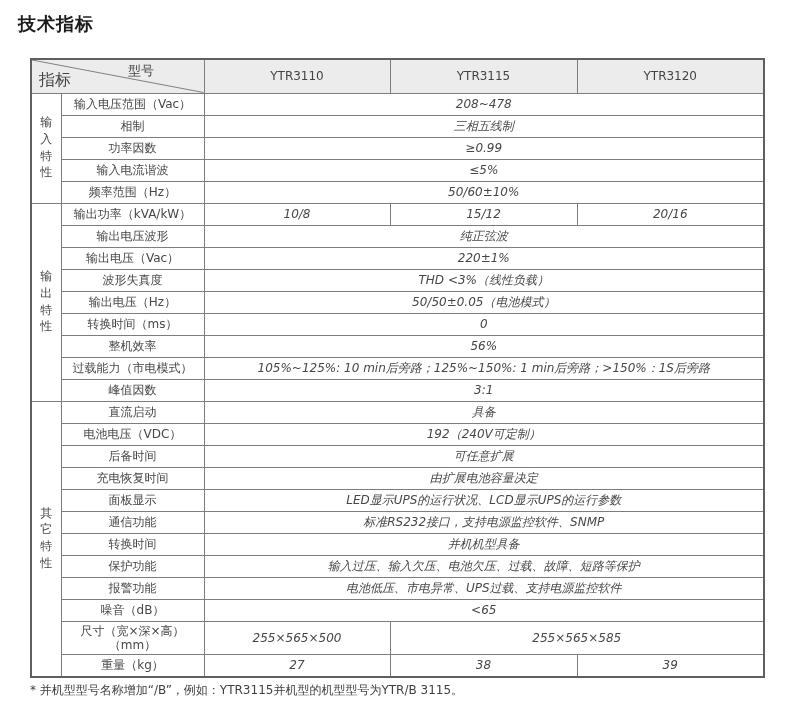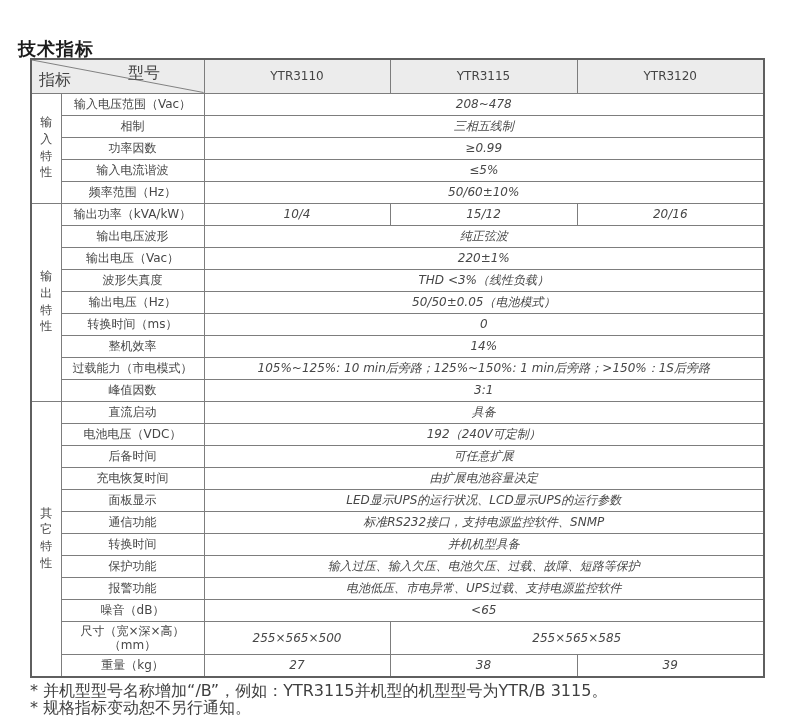--- a/index.html
+++ b/index.html
@@ -14,21 +14,20 @@
   .page { width: 786px; height: 727px; position: relative; overflow: hidden; }
 
   .page-title {
     position: absolute;
     left: 18px;
     top: 12px;
     font-size: 18px;
     font-weight: bold;
     color: #1c1c1c;
     letter-spacing: 1px;
-    margin-top: 25px;
   }
 
   table.spec {
     position: absolute;
     left: 30px;
     top: 58px;
     width: 733px;
     border-collapse: collapse;
     table-layout: fixed;
     border: 2px solid #5f5f5f;
@@ -60,21 +59,21 @@
   th.corner svg.diag {
     position: absolute;
     left: 0; top: 0;
     width: 100%; height: 100%;
     display: block;
   }
   th.corner .corner-model {
     position: absolute;
     top: 3px;
     left: 96px;
-    font-size: 16px;
+    font-size: 13px;
   }
   th.corner .corner-indicator {
     position: absolute;
     bottom: 3px;
     left: 7px;
     font-size: 16px;
   }
 
   td.cat-cell {
     background: #ececec;
@@ -90,21 +89,21 @@
     font-size: 12px;
     line-height: 1.15;
   }
   td.label-cell { color: #404040; margin-left: 20px; }
   td.value-cell { color: #4a4a4a; font-style: italic; }
 
   .footnotes {
     position: absolute;
     left: 30px;
     top: 682px;
-    font-size: 16px;
+    font-size: 12px;
     color: #3f3f3f;
     line-height: 17px;
   }
   .footnotes div { white-space: nowrap; }
 </style>
 </head>
 <body>
 
 <div class="page">
 
@@ -164,21 +163,21 @@
         <tr>
           <td class="cat-cell" rowspan="9">
             <div class="cat-text">
               <div>输</div>
               <div>出</div>
               <div>特</div>
               <div>性</div>
             </div>
           </td>
           <td class="label-cell">输出功率（kVA/kW）</td>
-          <td class="value-cell" colspan="1">10/4</td>
+          <td class="value-cell" colspan="1">10/8</td>
           <td class="value-cell" colspan="1">15/12</td>
           <td class="value-cell" colspan="1">20/16</td>
         </tr>
         <tr>
           <td class="label-cell">输出电压波形</td>
           <td class="value-cell" colspan="3">纯正弦波</td>
         </tr>
         <tr>
           <td class="label-cell">输出电压（Vac）</td>
           <td class="value-cell" colspan="3">220±1%</td>
@@ -190,21 +189,21 @@
         <tr>
           <td class="label-cell">输出电压（Hz）</td>
           <td class="value-cell" colspan="3">50/50±0.05（电池模式）</td>
         </tr>
         <tr>
           <td class="label-cell">转换时间（ms）</td>
           <td class="value-cell" colspan="3">0</td>
         </tr>
         <tr>
           <td class="label-cell">整机效率</td>
-          <td class="value-cell" colspan="3">14%</td>
+          <td class="value-cell" colspan="3">56%</td>
         </tr>
         <tr>
           <td class="label-cell">过载能力（市电模式）</td>
           <td class="value-cell" colspan="3">105%~125%: 10 min后旁路；125%~150%: 1 min后旁路；&gt;150%：1S后旁路</td>
         </tr>
         <tr>
           <td class="label-cell">峰值因数</td>
           <td class="value-cell" colspan="3">3:1</td>
         </tr>
         <tr>
@@ -264,16 +263,15 @@
           <td class="label-cell">重量（kg）</td>
           <td class="value-cell" colspan="1">27</td>
           <td class="value-cell" colspan="1">38</td>
           <td class="value-cell" colspan="1">39</td>
         </tr>
       </tbody>
   </table>
 
   <div class="footnotes">
     <div>* 并机型型号名称增加“/B”，例如：YTR3115并机型的机型型号为YTR/B 3115。</div>
-    <div>* 规格指标变动恕不另行通知。</div>
   </div>
 
 </div>
 
 </body></html>

